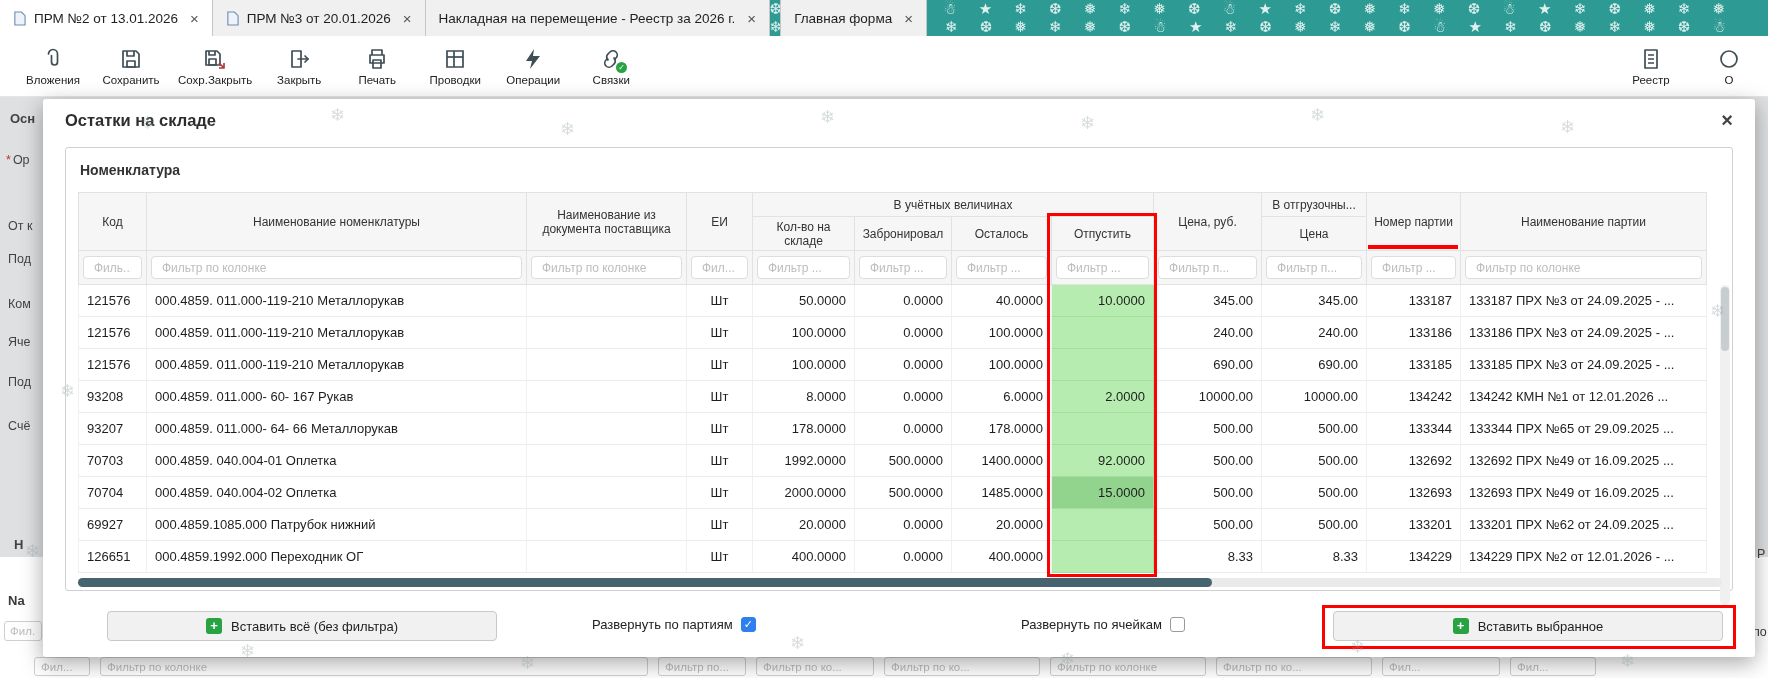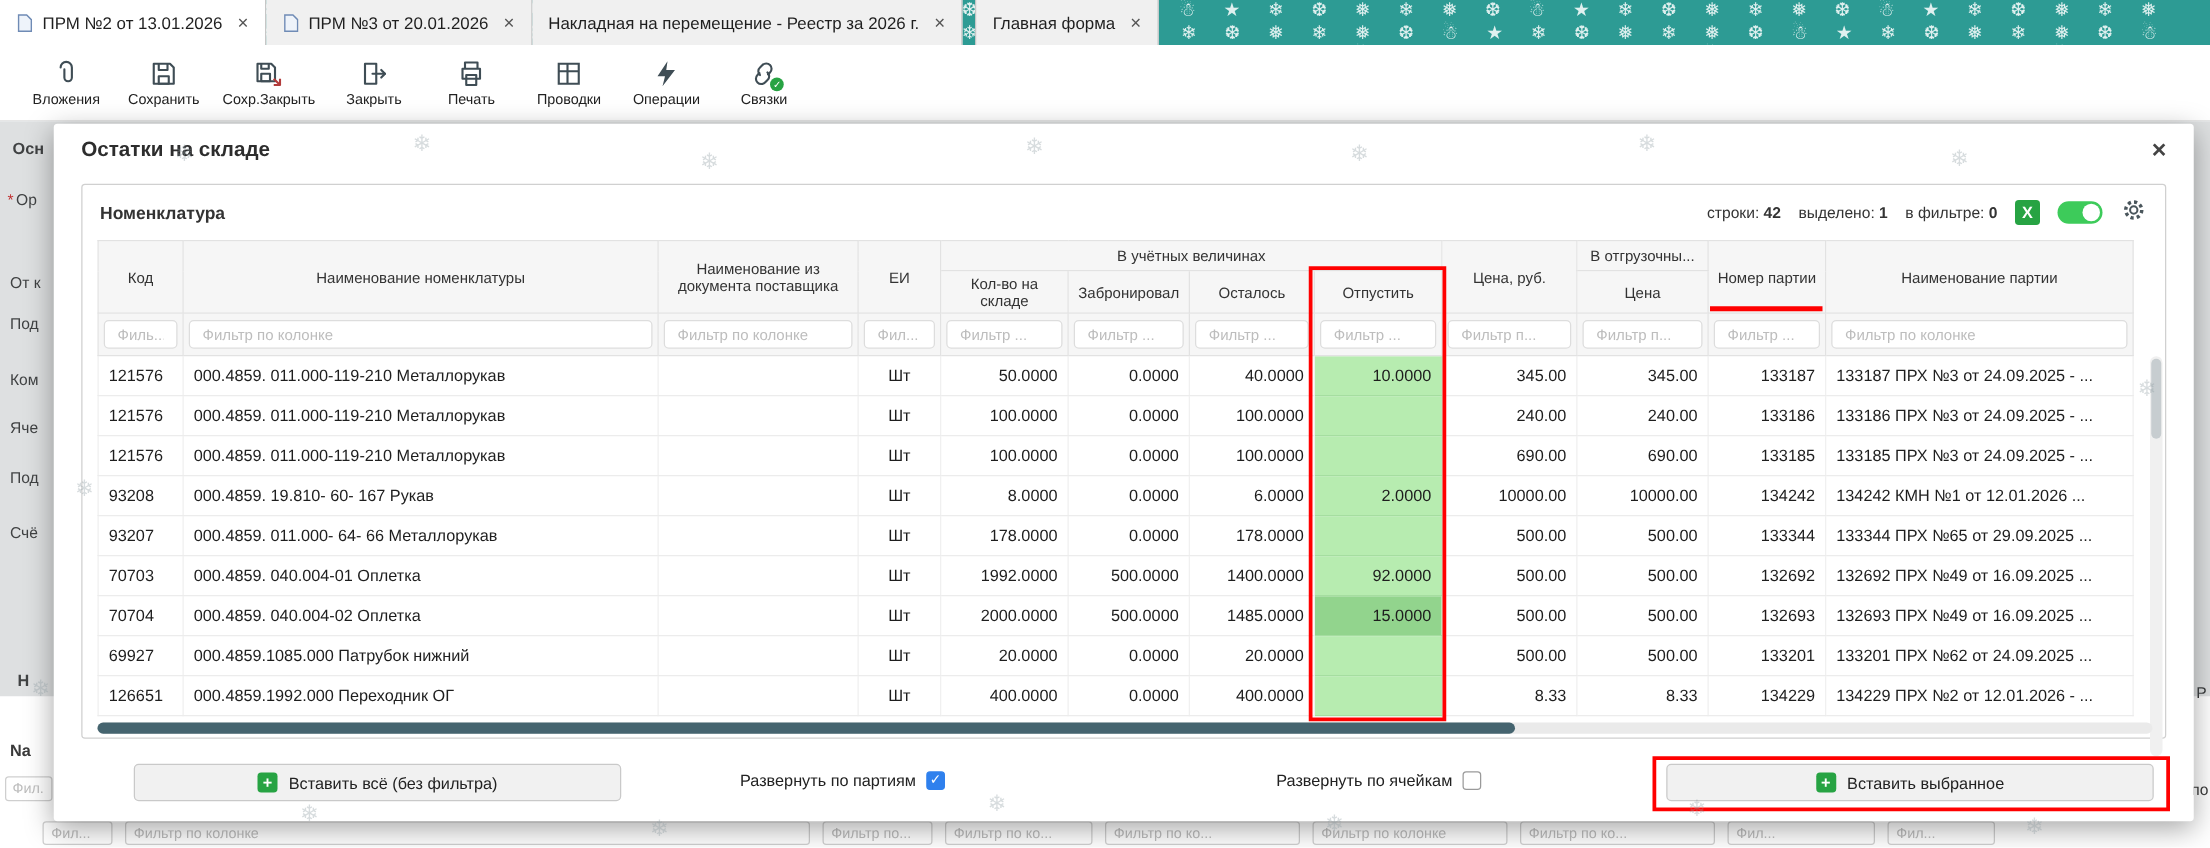--- a/index.html
+++ b/index.html
@@ -191,20 +191,39 @@
       <span class="ic">
           <svg width="24" height="24" viewBox="0 0 24 24" fill="none" stroke="#3f4d55" stroke-width="1.7" stroke-linecap="round">
             <path d="M9 13a4 4 0 0 1 0-6l2-2a4 4 0 0 1 6 6l-1.5 1.5"></path>
             <path d="M15 11a4 4 0 0 1 0 6l-2 2a4 4 0 0 1-6-6l1.5-1.5"></path>
           </svg>
           <span class="badge-check">✓</span>
         </span>
       <span>Связки</span>
     </div>
   </div>
+  <div class="tb-right">
+    <div class="tb-btn">
+      <span class="ic">
+          <svg width="24" height="24" viewBox="0 0 24 24" fill="none" stroke="#3f4d55" stroke-width="1.7" stroke-linejoin="round">
+            <path d="M6 3h12v18H6z"></path>
+            <path d="M9 8h6M9 12h6M9 16h6"></path>
+          </svg>
+        </span>
+      <span>Реестр</span>
+    </div>
+    <div class="tb-btn tb-cut">
+      <span class="ic">
+          <svg width="24" height="24" viewBox="0 0 24 24" fill="none" stroke="#3f4d55" stroke-width="1.7">
+            <circle cx="12" cy="12" r="8"></circle>
+          </svg>
+        </span>
+      <span>О</span>
+    </div>
+  </div>
 </div>
 
 <div class="workspace">
 
   <span class="bg-label bold" style="left:10px; top:14px;">Осн</span>
   <span class="bg-label" style="left:6px;  top:56px;"><span class="req">*</span><span>Ор</span></span>
   <span class="bg-label" style="left:16px;  top:90px;margin-left:48px;">Ном</span>
   <span class="bg-label" style="left:8px;  top:122px;">От к</span>
   <span class="bg-label" style="left:8px;  top:155px;">Под</span>
   <span class="bg-label" style="left:8px;  top:200px;">Ком</span>
@@ -234,33 +253,20 @@
 
   <div class="modal">
     <div class="modal-header">
       <span>Остатки на складе</span>
       <span class="modal-close">×</span>
     </div>
 
     <div class="panel">
       <div class="panel-head">
         <span class="panel-title">Номенклатура</span>
-        <div class="panel-tools">
-          <span class="stat"><span>строки:</span> <b>42</b></span>
-          <span class="stat"><span>выделено:</span> <b>1</b></span>
-          <span class="stat"><span>в фильтре:</span> <b>0</b></span>
-          <span class="xls">X</span>
-          <span class="toggle">
-              <span class="knob"></span>
-            </span>
-          <span><svg width="22" height="22" viewBox="0 0 24 24" fill="none" stroke="#4a565c">
-                <circle cx="12" cy="12" r="3.2" stroke-width="1.8"></circle>
-                <circle cx="12" cy="12" r="7" stroke-width="3" stroke-dasharray="2.8 2.7"></circle>
-              </svg></span>
-        </div>
       </div>
 
       <div class="table-wrap">
         <table>
           <colgroup>
             <col style="width:68px">
               <col style="width:380px">
               <col style="width:160px">
               <col style="width:66px">
             <col style="width:102px">
@@ -344,21 +350,21 @@
                 <td class="num">0.0000</td>
                 <td class="num">100.0000</td>
                 <td class="num release-cell"></td>
                 <td class="num">690.00</td>
                 <td class="num">690.00</td>
                 <td class="num">133185</td>
                 <td>133185 ПРХ №3 от 24.09.2025 - ...</td>
               </tr>
               <tr>
                 <td>93208</td>
-                <td>000.4859. 19.810- 60- 167 Рукав</td>
+                <td>000.4859. 011.000- 60- 167 Рукав</td>
                 <td></td>
                 <td class="ctr">Шт</td>
                 <td class="num">8.0000</td>
                 <td class="num">0.0000</td>
                 <td class="num">6.0000</td>
                 <td class="num release-cell">2.0000</td>
                 <td class="num">10000.00</td>
                 <td class="num">10000.00</td>
                 <td class="num">134242</td>
                 <td>134242 КМН №1 от 12.01.2026 ...</td>

